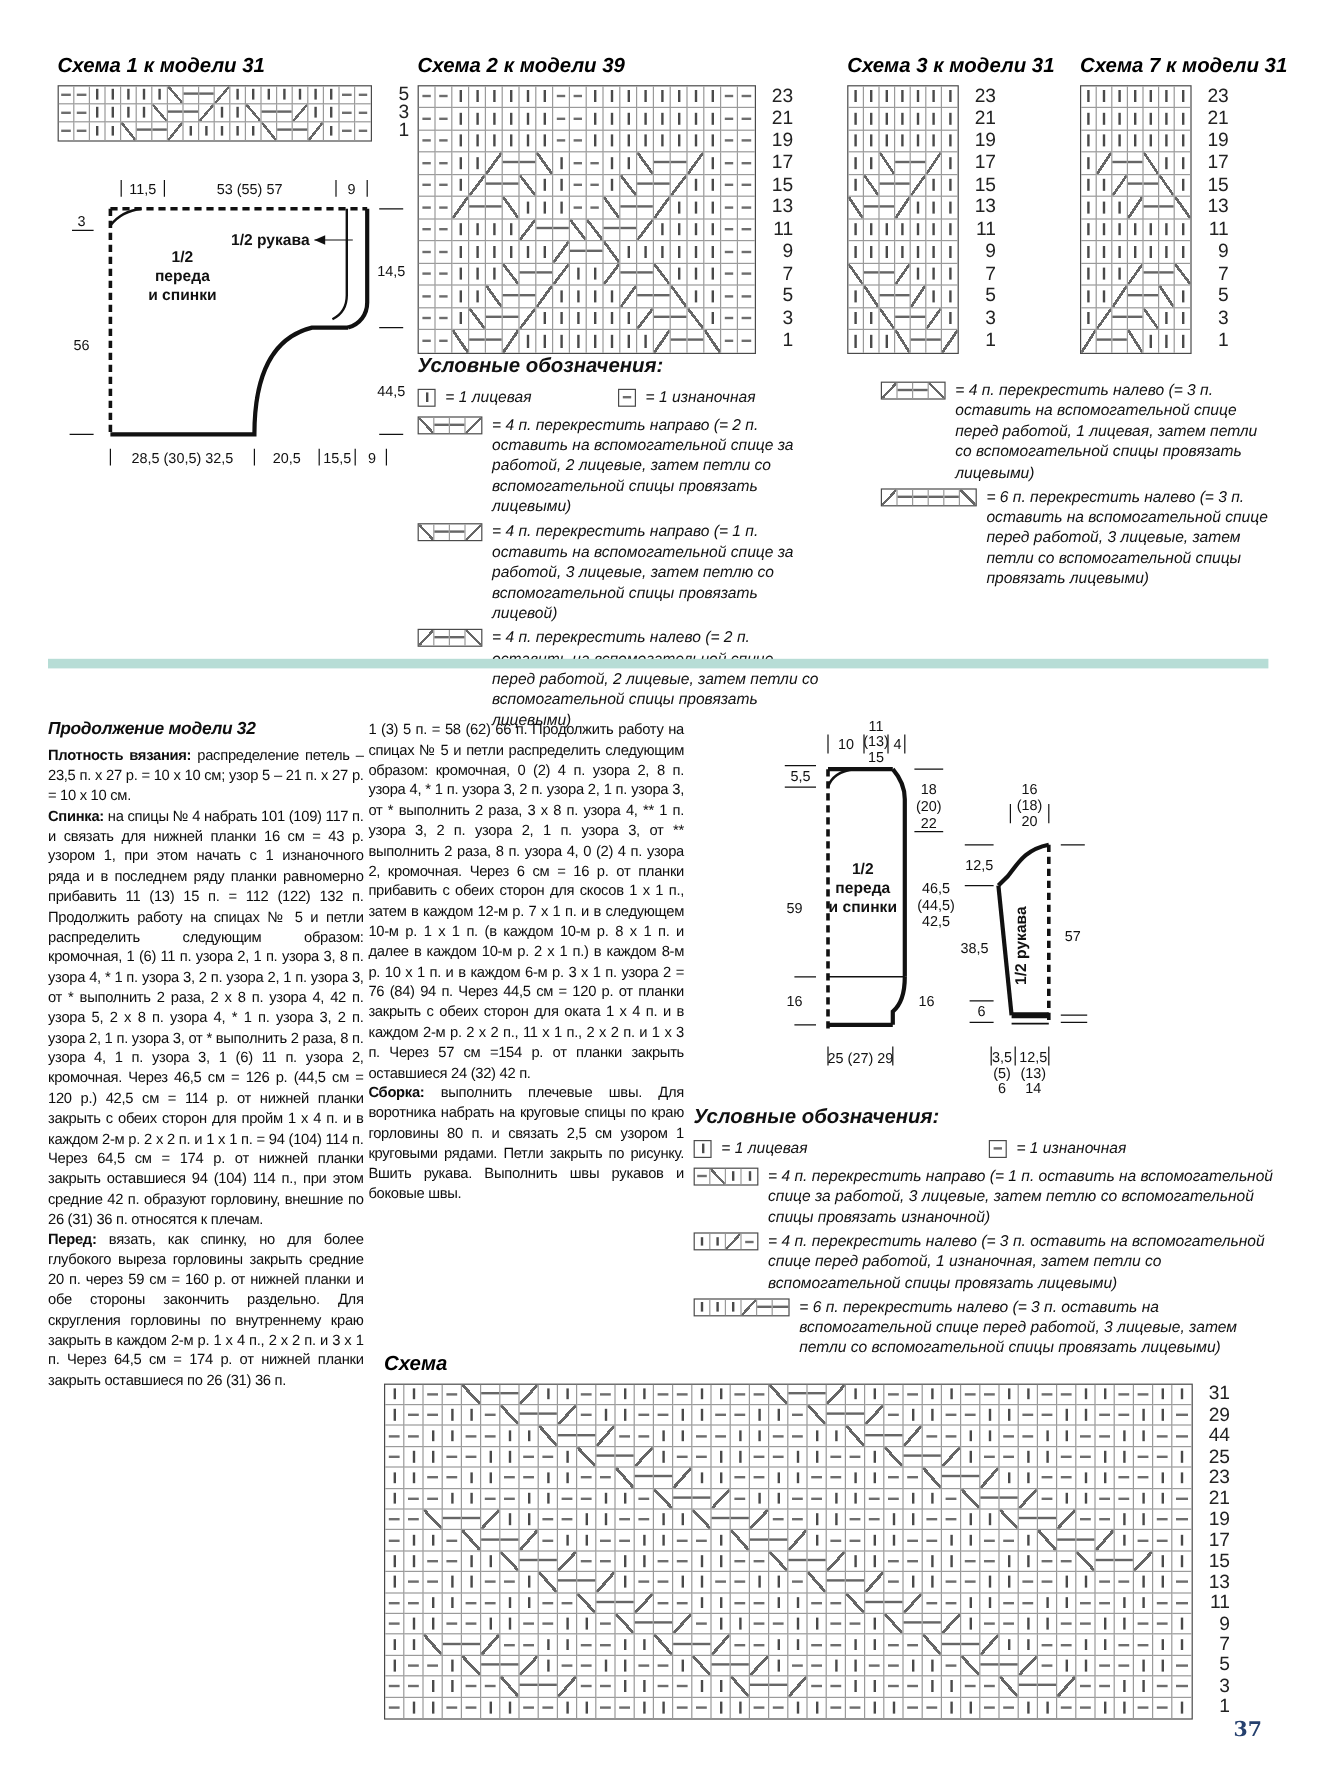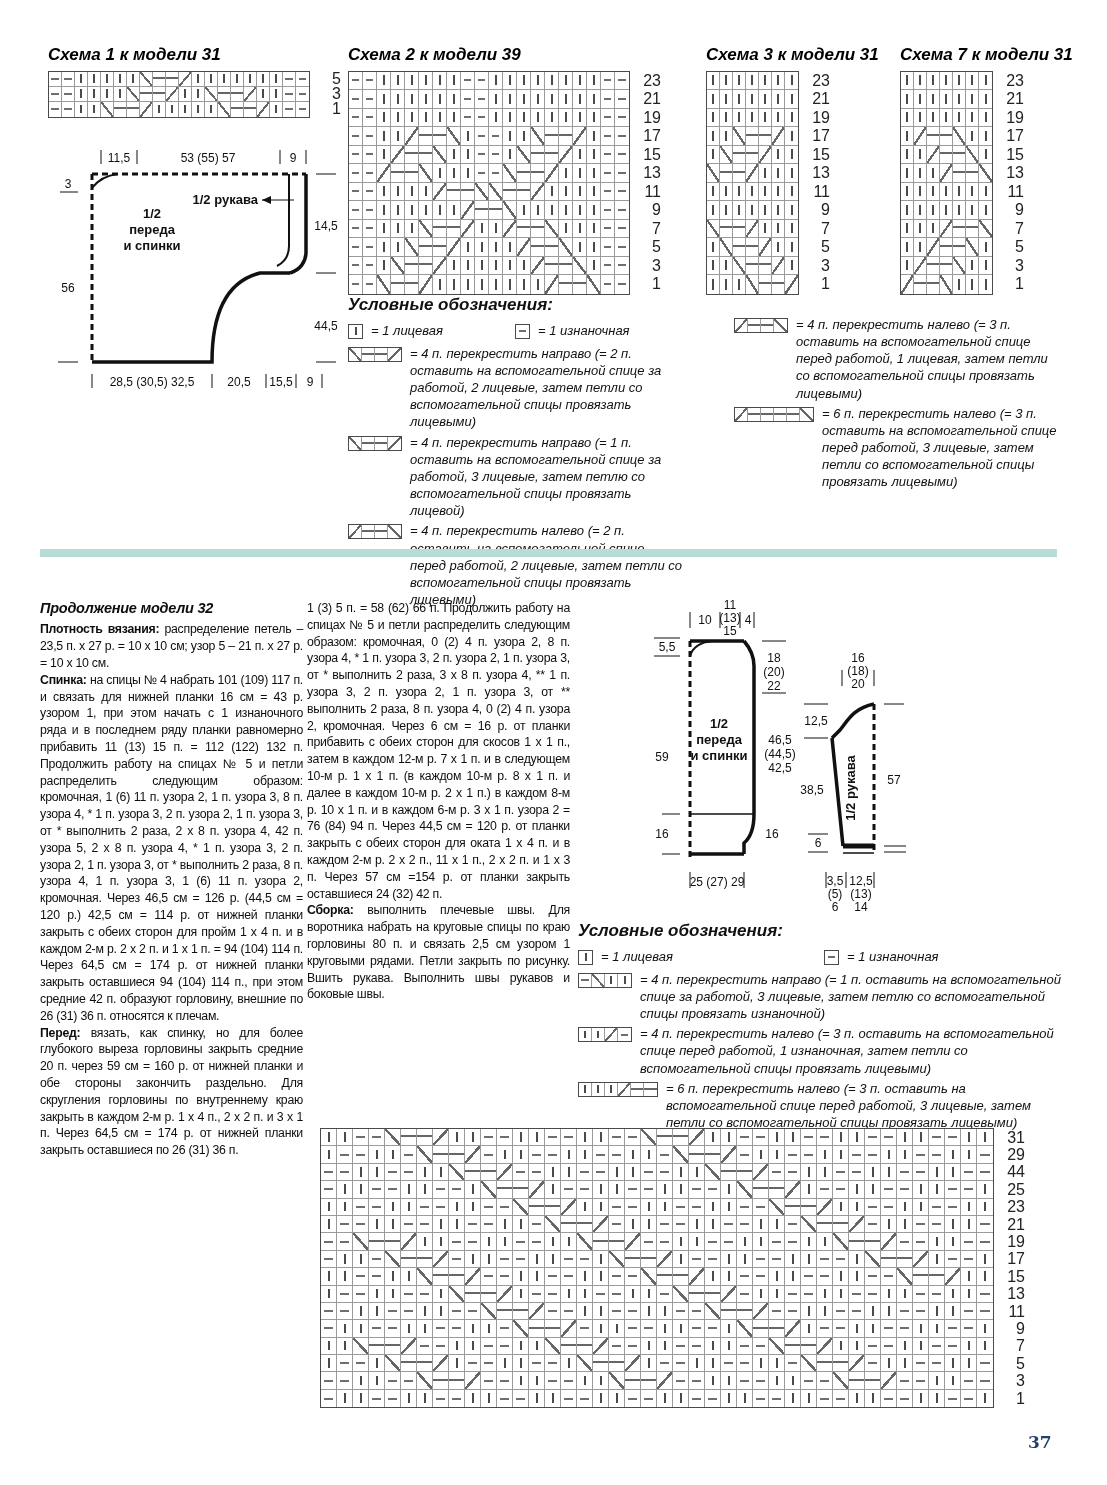--- a/index.html
+++ b/index.html
@@ -922,20 +922,21 @@
                 <div class="cell g-b" style="width: 13px; height: 13px;"></div>
                 <div class="cell g-b" style="width: 13px; height: 13px;"></div>
               </div>
             </div></div>
           <div class="lg-text">= 6 п. перекрестить налево (= 3 п. оставить на вспомогательной спице перед работой, 3 лицевые, затем петли со вспомогательной спицы провязать лицевыми)</div>
         </div>
       </div>
   </div>
 
   <div class="abs" style="left:320px;top:1128px;">
+    <h3 class="chart-title">Схема</h3>
     <div>
         <div class="chartwrap">
           <div class="chartgrid">
             <div class="crow">
               <div class="cell g-k" style="width: 16px; height: 17.4px;"></div>
               <div class="cell g-k" style="width: 16px; height: 17.4px;"></div>
               <div class="cell g-p" style="width: 16px; height: 17.4px;"></div>
               <div class="cell g-p" style="width: 16px; height: 17.4px;"></div>
               <div class="cell g-r" style="width: 16px; height: 17.4px;"></div>
               <div class="cell g-b" style="width: 16px; height: 17.4px;"></div>

